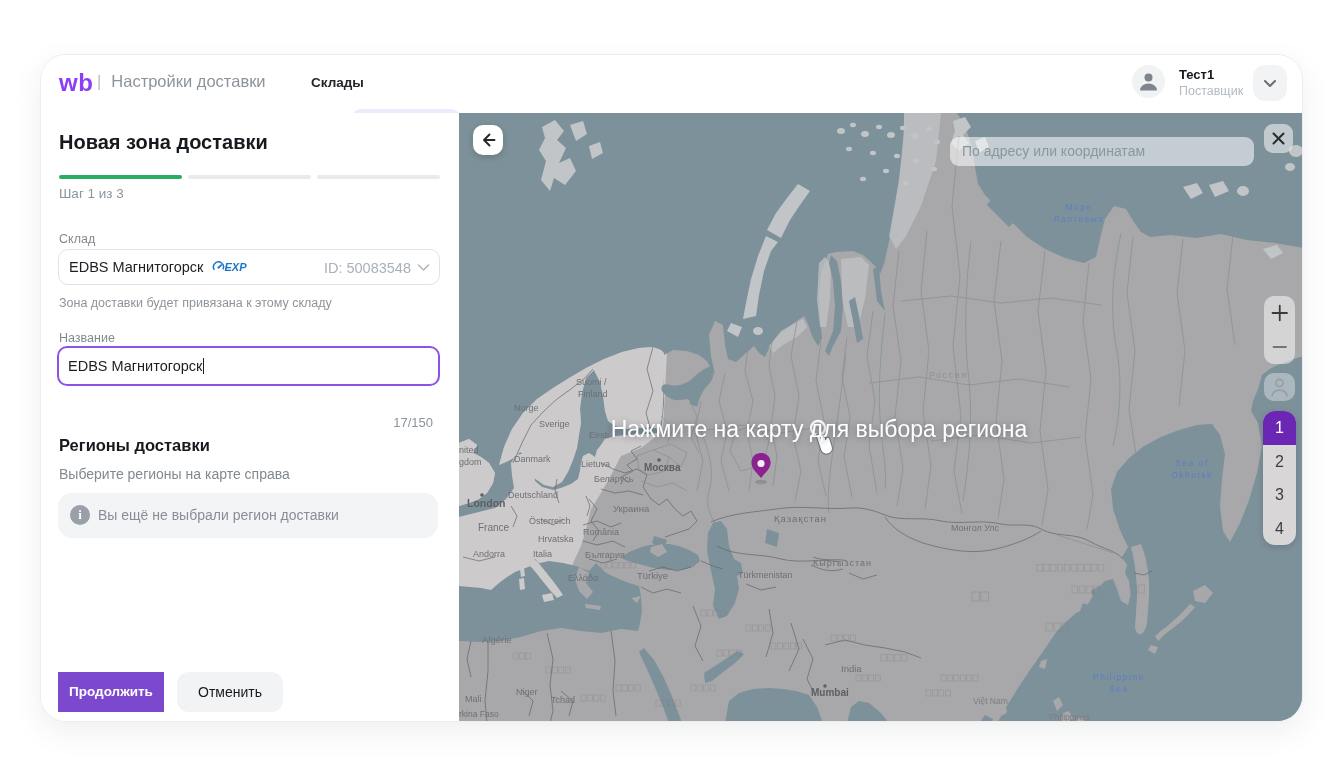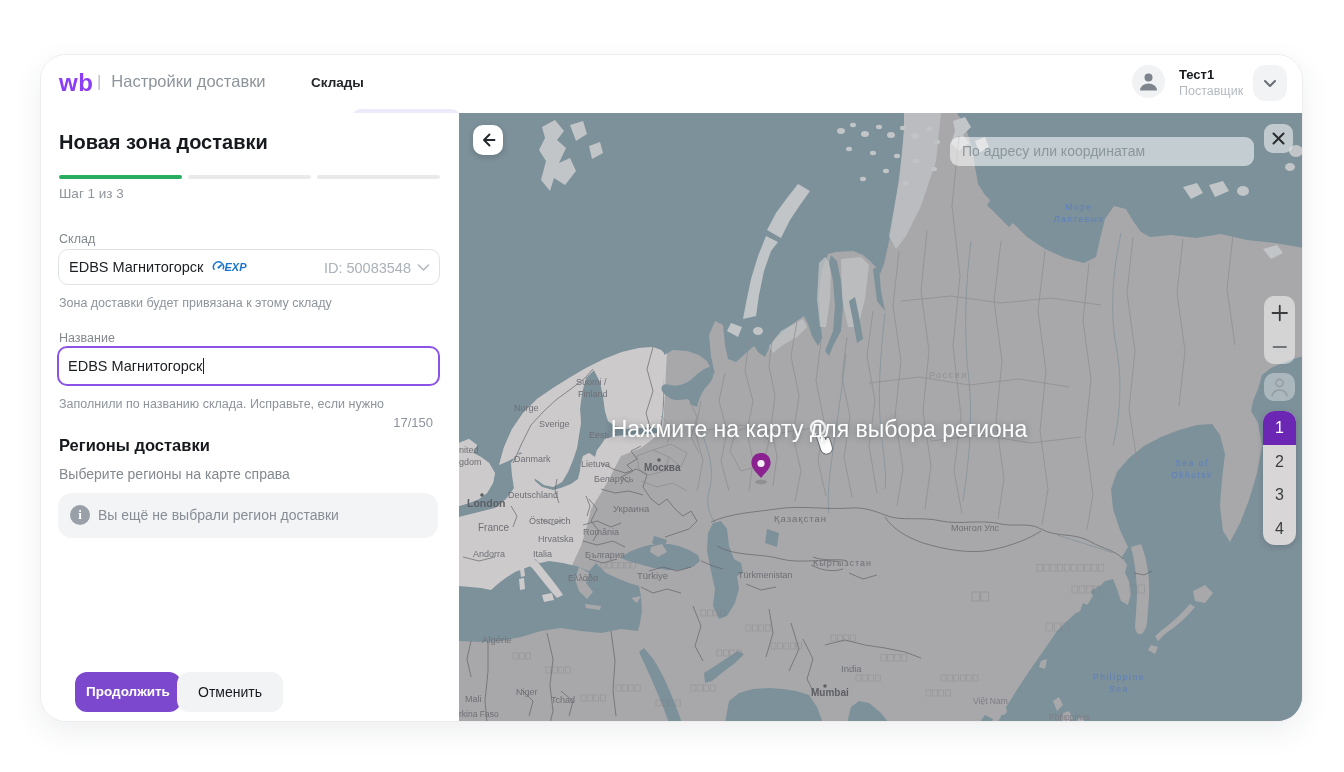--- a/index.html
+++ b/index.html
@@ -30,21 +30,21 @@
   .inp1 .v { position:absolute; left:10px; top:9px; font-size:14.5px; color:#1c1f23; }
   .inp1 .id { position:absolute; right:28px; top:10px; font-size:14.5px; color:#aab1b8; }
   .help { position:absolute; left:18px; font-size:12.5px; color:#8d949b; }
   .inp2 { position:absolute; left:16px; top:233px; width:383px; height:40px; border:2px solid #8b53e6; border-radius:10px; background:#fff; }
   .inp2 .v { position:absolute; left:9px; top:10px; font-size:14.5px; color:#1c1f23; }
   .cnt { position:absolute; right:26px; font-size:13px; color:#8d949b;margin-top:18px; }
   .h2 { position:absolute; left:18px; top:323px; font-size:16.5px; font-weight:700; color:#16191d; }
   .sub { position:absolute; left:18px; top:353px; font-size:14px; color:#82898f; }
   .ibox { position:absolute; left:17px; top:380px; width:380px; height:45px; border-radius:14px; background:#f3f4f6; }
   .ibox .txt { position:absolute; left:40px; top:14px; font-size:14px; color:#878e96; }
-  .btn1 { position:absolute; left:34px; top:559px; width:106px; height:40px; border-radius:12px; background:#7c49ce;
+  .btn1 { position:absolute; left:17px; top:559px; width:106px; height:40px; border-radius:0; background:#7c49ce;
           color:#fff; font-size:13.5px; font-weight:600; text-align:center; line-height:40px; }
   .btn2 { position:absolute; left:136px; top:559px; width:106px; height:40px; border-radius:12px; background:#f2f3f5;
           color:#16191d; font-size:14px; font-weight:400; text-align:center; line-height:40px; }
   .map { position:absolute; left:418px; top:58px; width:845px; height:610px; background:#7d919a; border-radius:0 0 24px 0; overflow:hidden; }
   .map svg.base { position:absolute; left:0; top:0; }
   .mtext { position:absolute; left:0; top:272px; width:720px; text-align:center; font-size:23px; font-weight:500; color:#fff;
            text-shadow:0 1px 6px rgba(40,50,60,0.45);margin-top:31px; }
   .backbtn { position:absolute; left:14px; top:12px; width:30px; height:30px; border-radius:10px; background:#fff;
              box-shadow:0 2px 6px rgba(0,0,0,0.18); }
   .search { position:absolute; left:491px; top:24px; width:304px; height:29px; border-radius:9px; background:rgba(255,255,255,0.55);
@@ -96,21 +96,20 @@
       <span class="id">ID: 50083548</span>
       <svg style="position:absolute;right:9px;top:14px;" width="13" height="8" viewBox="0 0 13 8">
           <path d="M1.5,1 l5,5 5,-5" stroke="#b2b9c0" stroke-width="1.6" fill="none" stroke-linecap="round" stroke-linejoin="round"></path>
         </svg>
     </div>
     <div class="help" style="top:183px;">Зона доставки будет привязана к этому складу</div>
     <div class="lbl" style="top:218px;">Название</div>
     <div class="inp2">
         <span class="v">EDBS Магнитогорск<span style="border-left:1.5px solid #1c1f23;margin-left:1px;">​</span></span>
       </div>
-    <div class="help" style="top:284px;">Заполнили по названию склада. Исправьте, если нужно</div>
     <div class="cnt" style="top:284px;">17/150</div>
     <div class="h2">Регионы доставки</div>
     <div class="sub">Выберите регионы на карте справа</div>
     <div class="ibox">
       <div style="position:absolute;left:12px;top:12px;width:20px;height:20px;border-radius:50%;background:#99a0a8;color:#fff;font-size:13px;font-weight:700;text-align:center;line-height:20px;font-family:Liberation Serif, serif;">i</div>
       <div class="txt">Вы ещё не выбрали регион доставки</div>
     </div>
     <div class="btn1">Продолжить</div>
     <div class="btn2">Отменить</div>
   </div>

